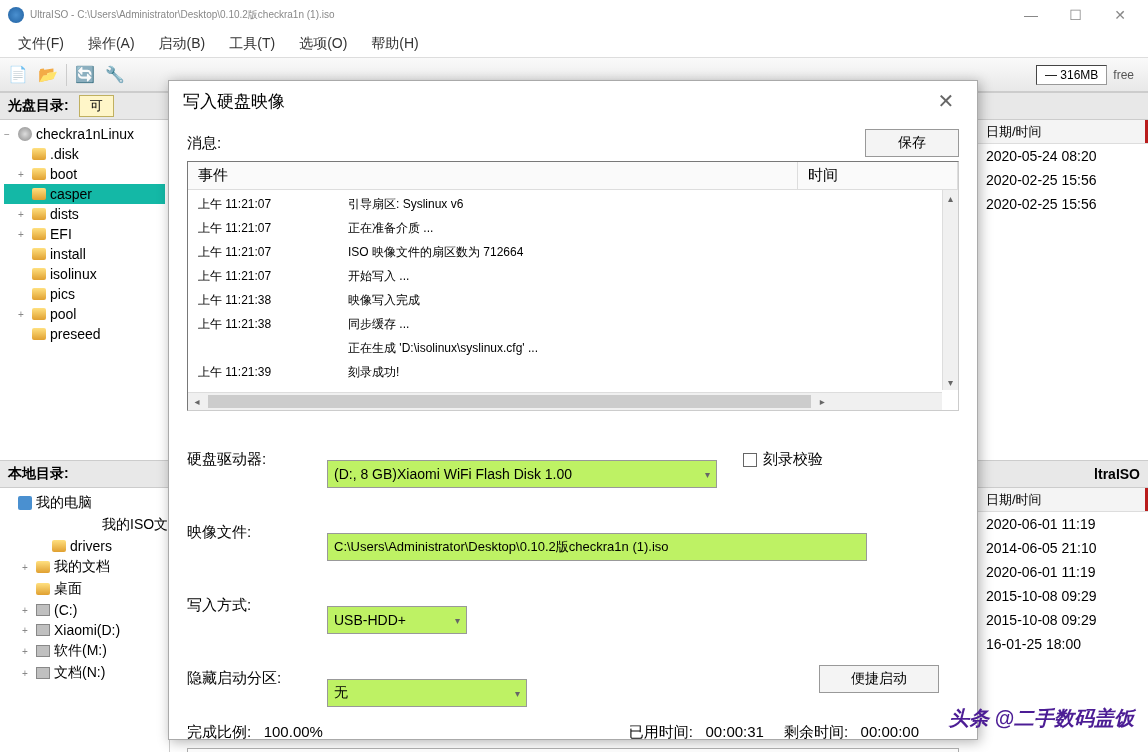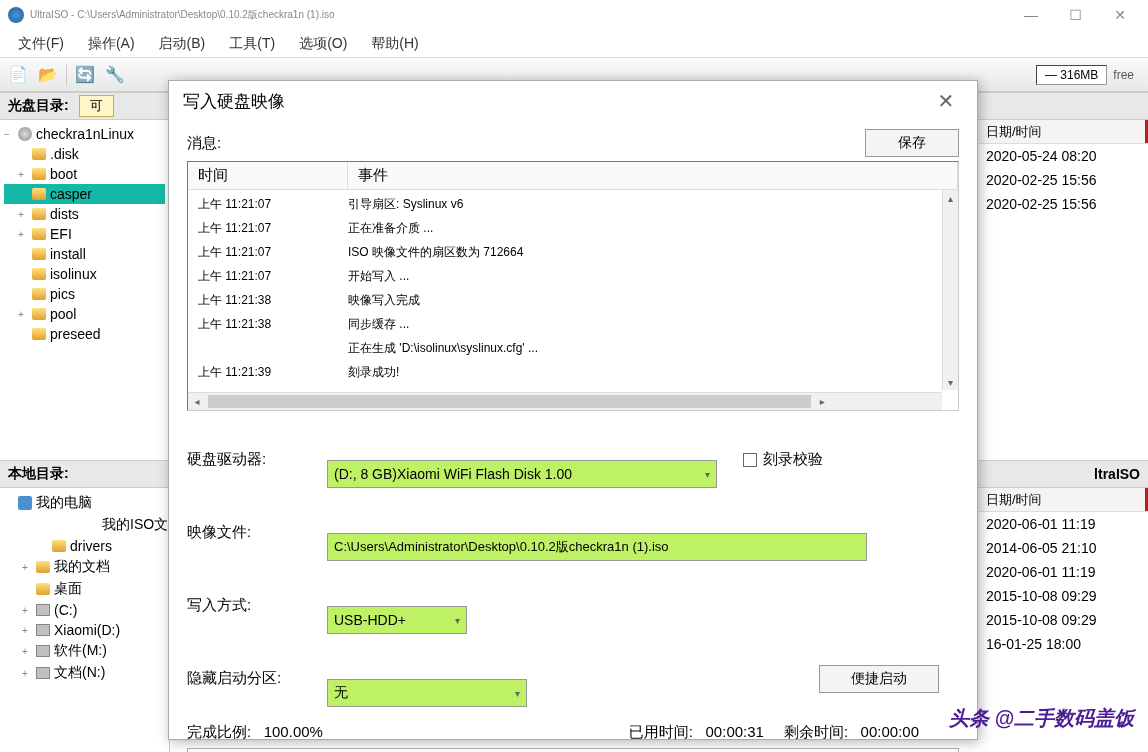--- a/index.html
+++ b/index.html
@@ -315,22 +315,22 @@
     <button class="dlg-close">✕</button>
   </div>
   <div class="dlg-body">
     <div class="msg-row">
       <span class="lbl">消息:</span>
       <button class="save-btn">保存</button>
     </div>
 
     <div class="log-box">
       <div class="log-hdr">
+        <div class="c event">事件</div>
         <div class="c time">时间</div>
-        <div class="c event">事件</div>
       </div>
       <div class="log-rows" id="log-rows">
           <div class="log-row">
             <span class="t">上午 11:21:07</span>
             <span class="e">引导扇区: Syslinux v6</span>
           </div>
           <div class="log-row">
             <span class="t">上午 11:21:07</span>
             <span class="e">正在准备介质 ...</span>
           </div>

